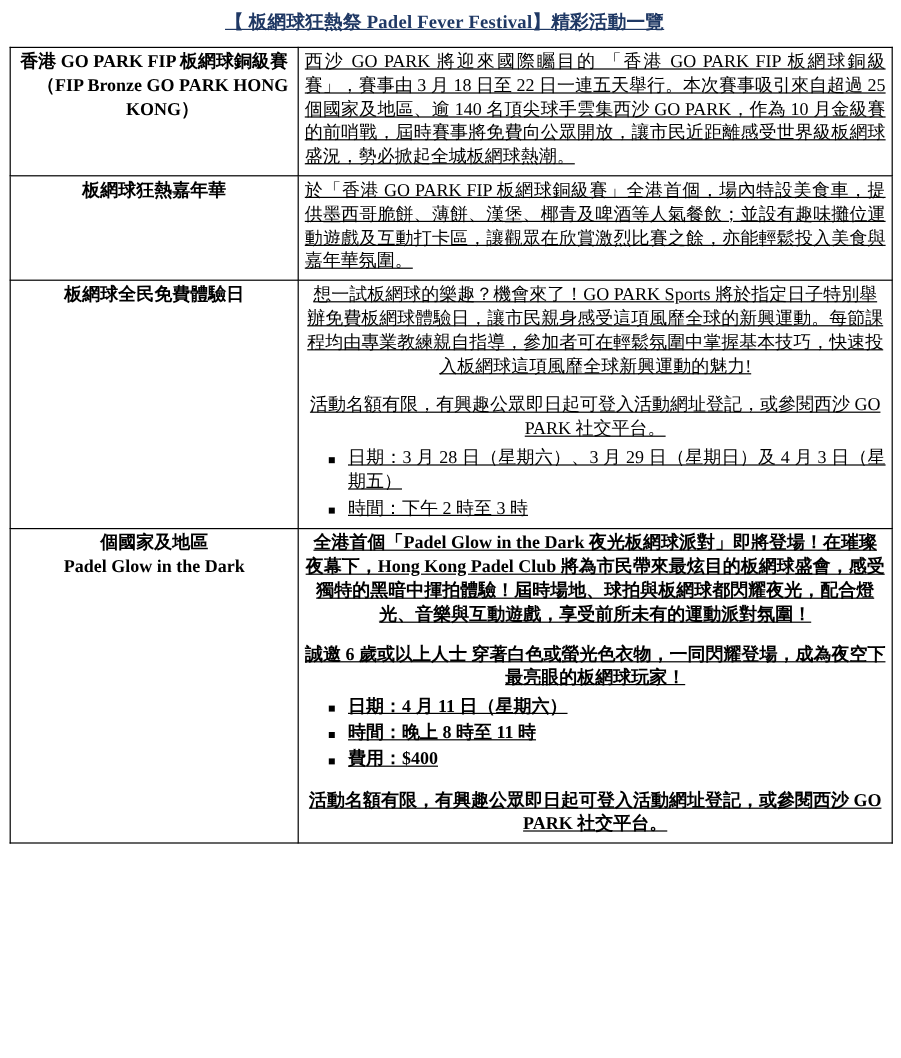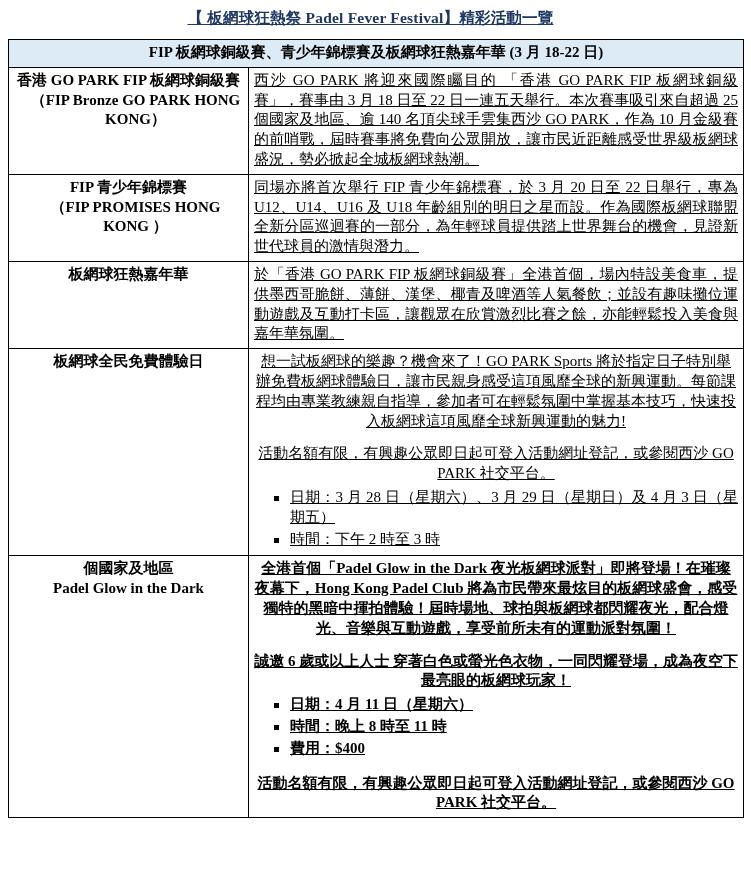--- a/index.html
+++ b/index.html
@@ -94,39 +94,29 @@
 
   <div class="doc-title">【 板網球狂熱祭 Padel Fever Festival】精彩活動一覽</div>
 
   <table class="main">
     <colgroup>
       <col style="width:240px">
       <col style="width:495px">
     </colgroup>
     <tbody>
 
-      <tr>
-        <td class="section-head sec-blue" colspan="2">FIP 板網球銅級賽、青少年錦標賽及板網球狂熱嘉年華 (3 月 18-22 日)</td>
-      </tr>
 
       <tr>
         <td class="label">
           <span class="indent-line">香港 GO PARK FIP 板網球銅級賽</span>
           <span class="indent-line" style="padding-left:14px">（FIP Bronze GO PARK HONG KONG）</span>
         </td>
         <td class="body">西沙 GO PARK 將迎來國際矚目的 「香港 GO PARK FIP 板網球銅級賽」，賽事由 3 月 18 日至 22 日一連五天舉行。本次賽事吸引來自超過 25 個國家及地區、逾 140 名頂尖球手雲集西沙 GO PARK，作為 10 月金級賽的前哨戰，屆時賽事將免費向公眾開放，讓市民近距離感受世界級板網球盛況，勢必掀起全城板網球熱潮。</td>
       </tr>
 
-      <tr>
-        <td class="label">
-          <span class="indent-line">FIP 青少年錦標賽</span>
-          <span class="indent-line" style="padding-left:14px">（FIP PROMISES HONG KONG ）</span>
-        </td>
-        <td class="body">同場亦將首次舉行 FIP 青少年錦標賽，於 3 月 20 日至 22 日舉行，專為 U12、U14、U16 及 U18 年齡組別的明日之星而設。作為國際板網球聯盟全新分區巡迴賽的一部分，為年輕球員提供踏上世界舞台的機會，見證新世代球員的激情與潛力。</td>
-      </tr>
 
       <tr>
         <td class="label">
           <span class="indent-line">板網球狂熱嘉年華</span>
         </td>
         <td class="body">於「香港 GO PARK FIP 板網球銅級賽」全港首個，場內特設美食車，提供墨西哥脆餅、薄餅、漢堡、椰青及啤酒等人氣餐飲；並設有趣味攤位運動遊戲及互動打卡區，讓觀眾在欣賞激烈比賽之餘，亦能輕鬆投入美食與嘉年華氛圍。</td>
       </tr>
 
 
       <tr>

